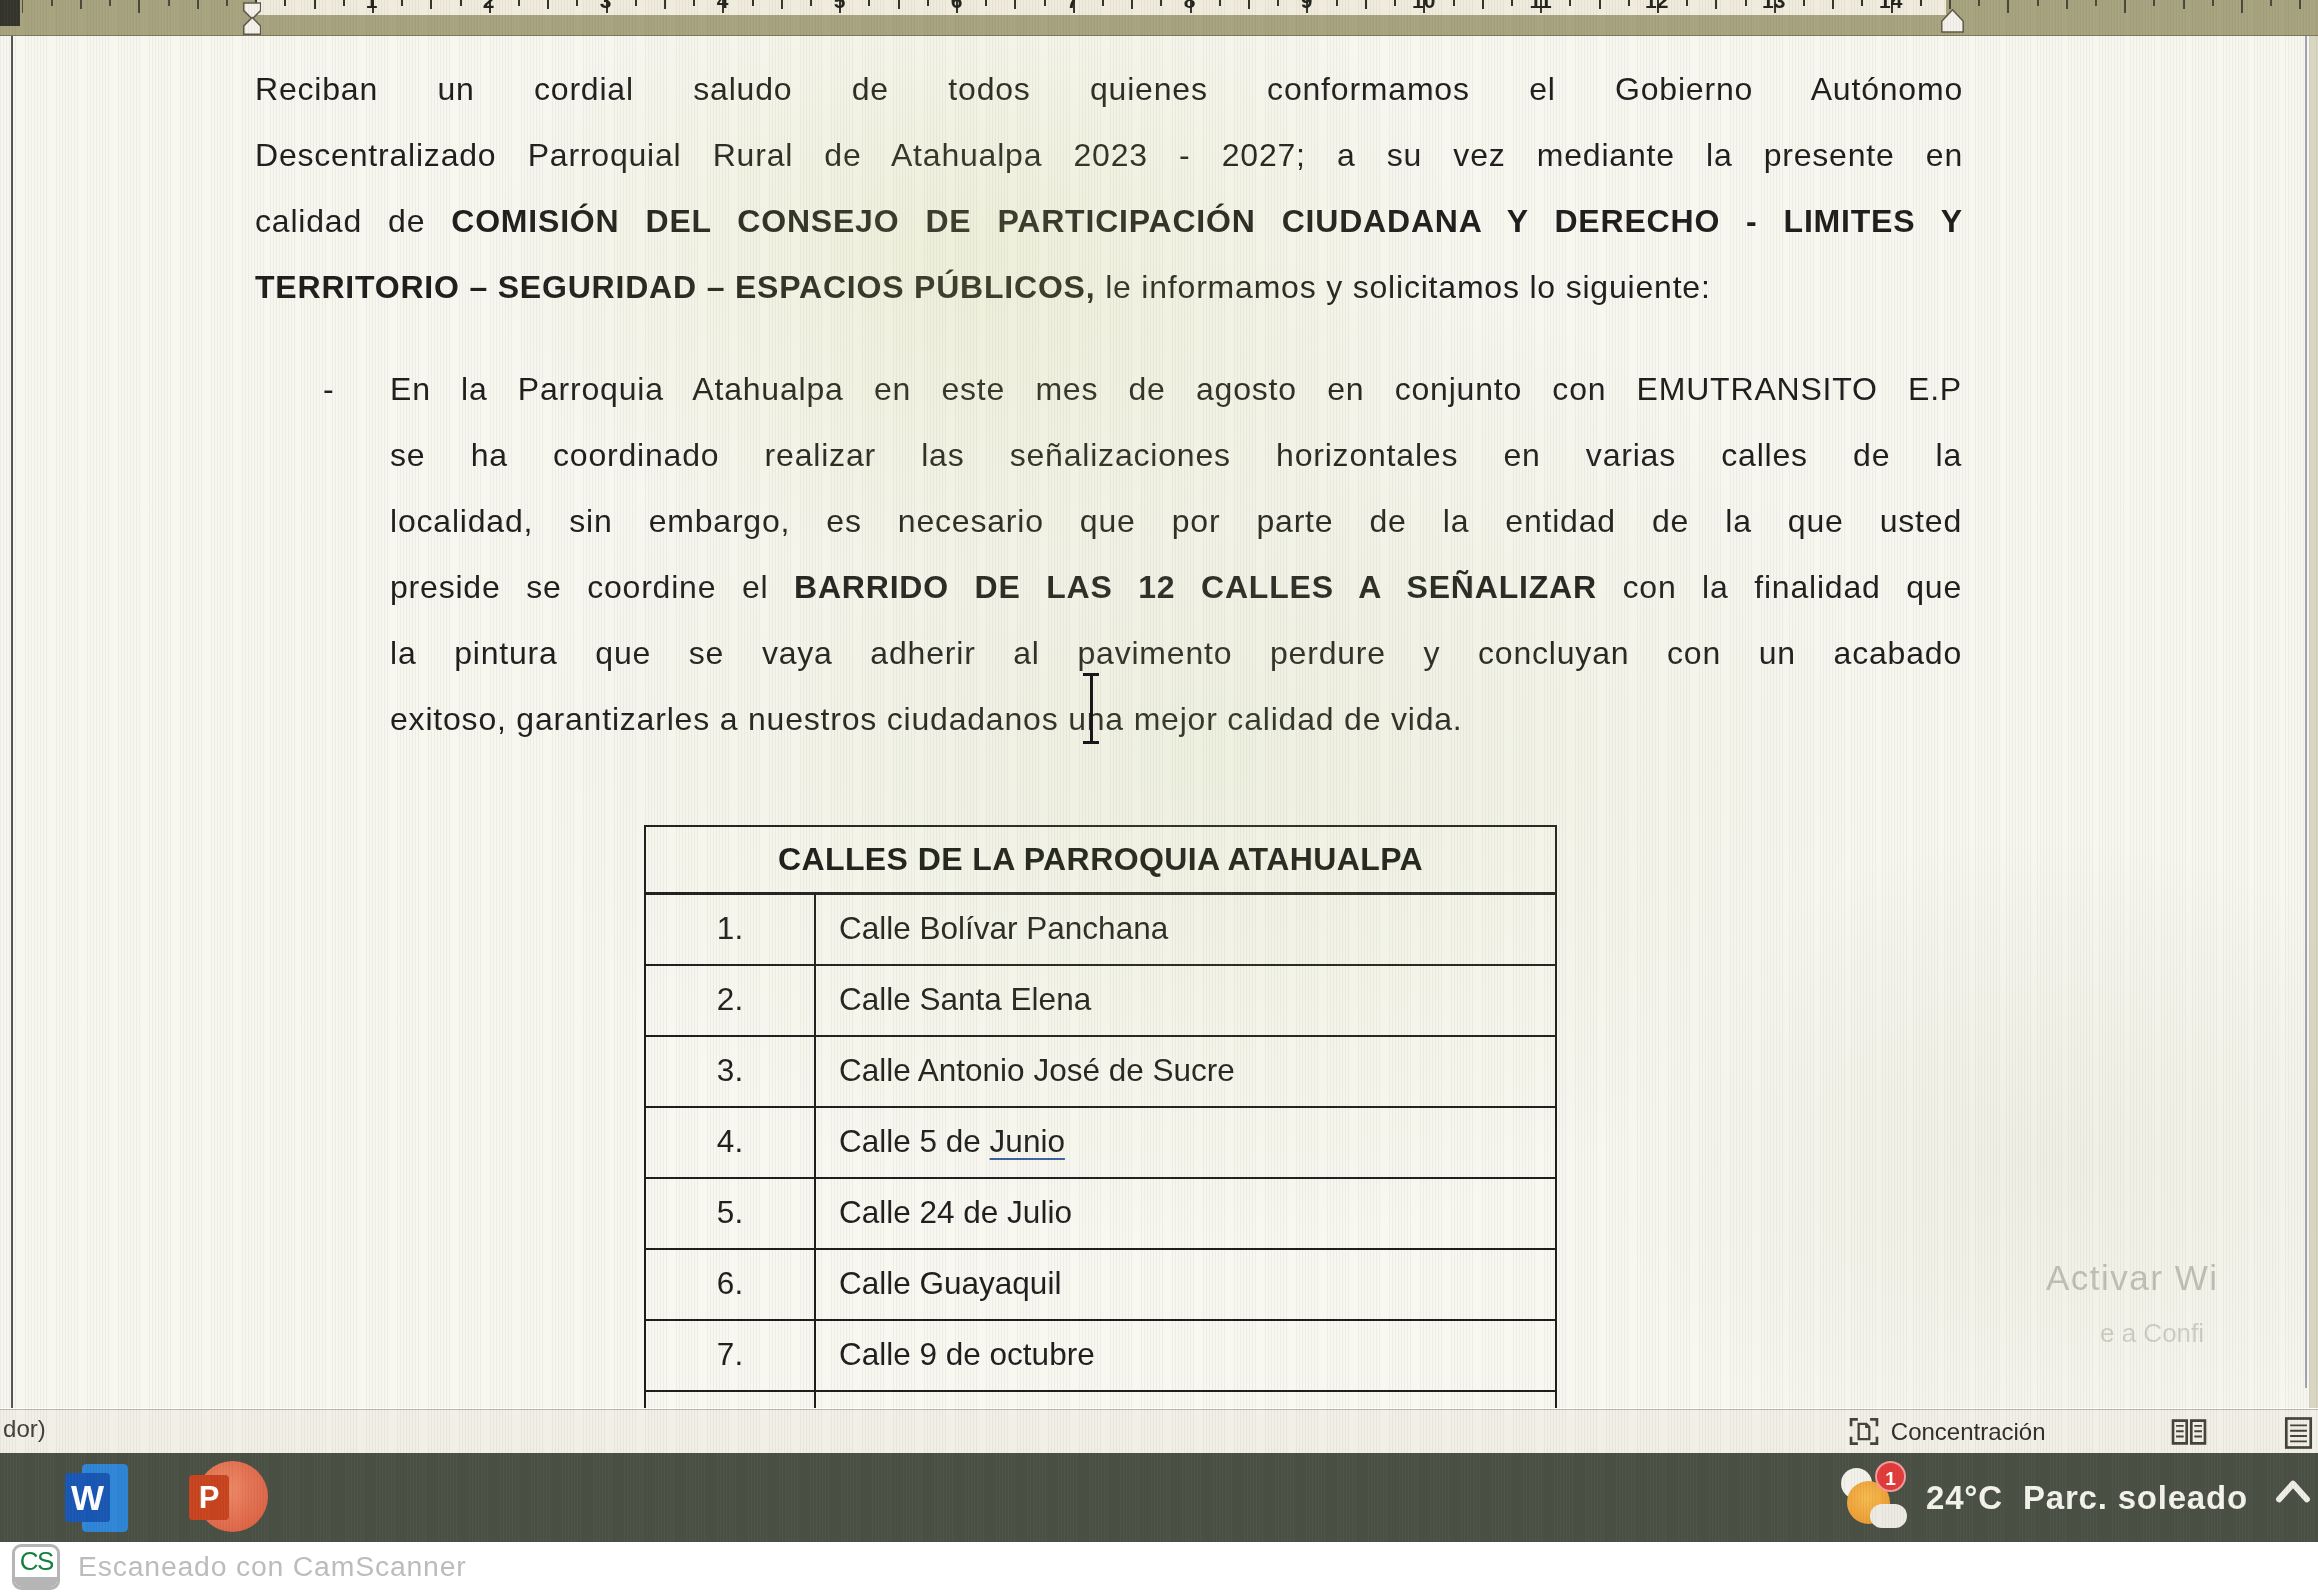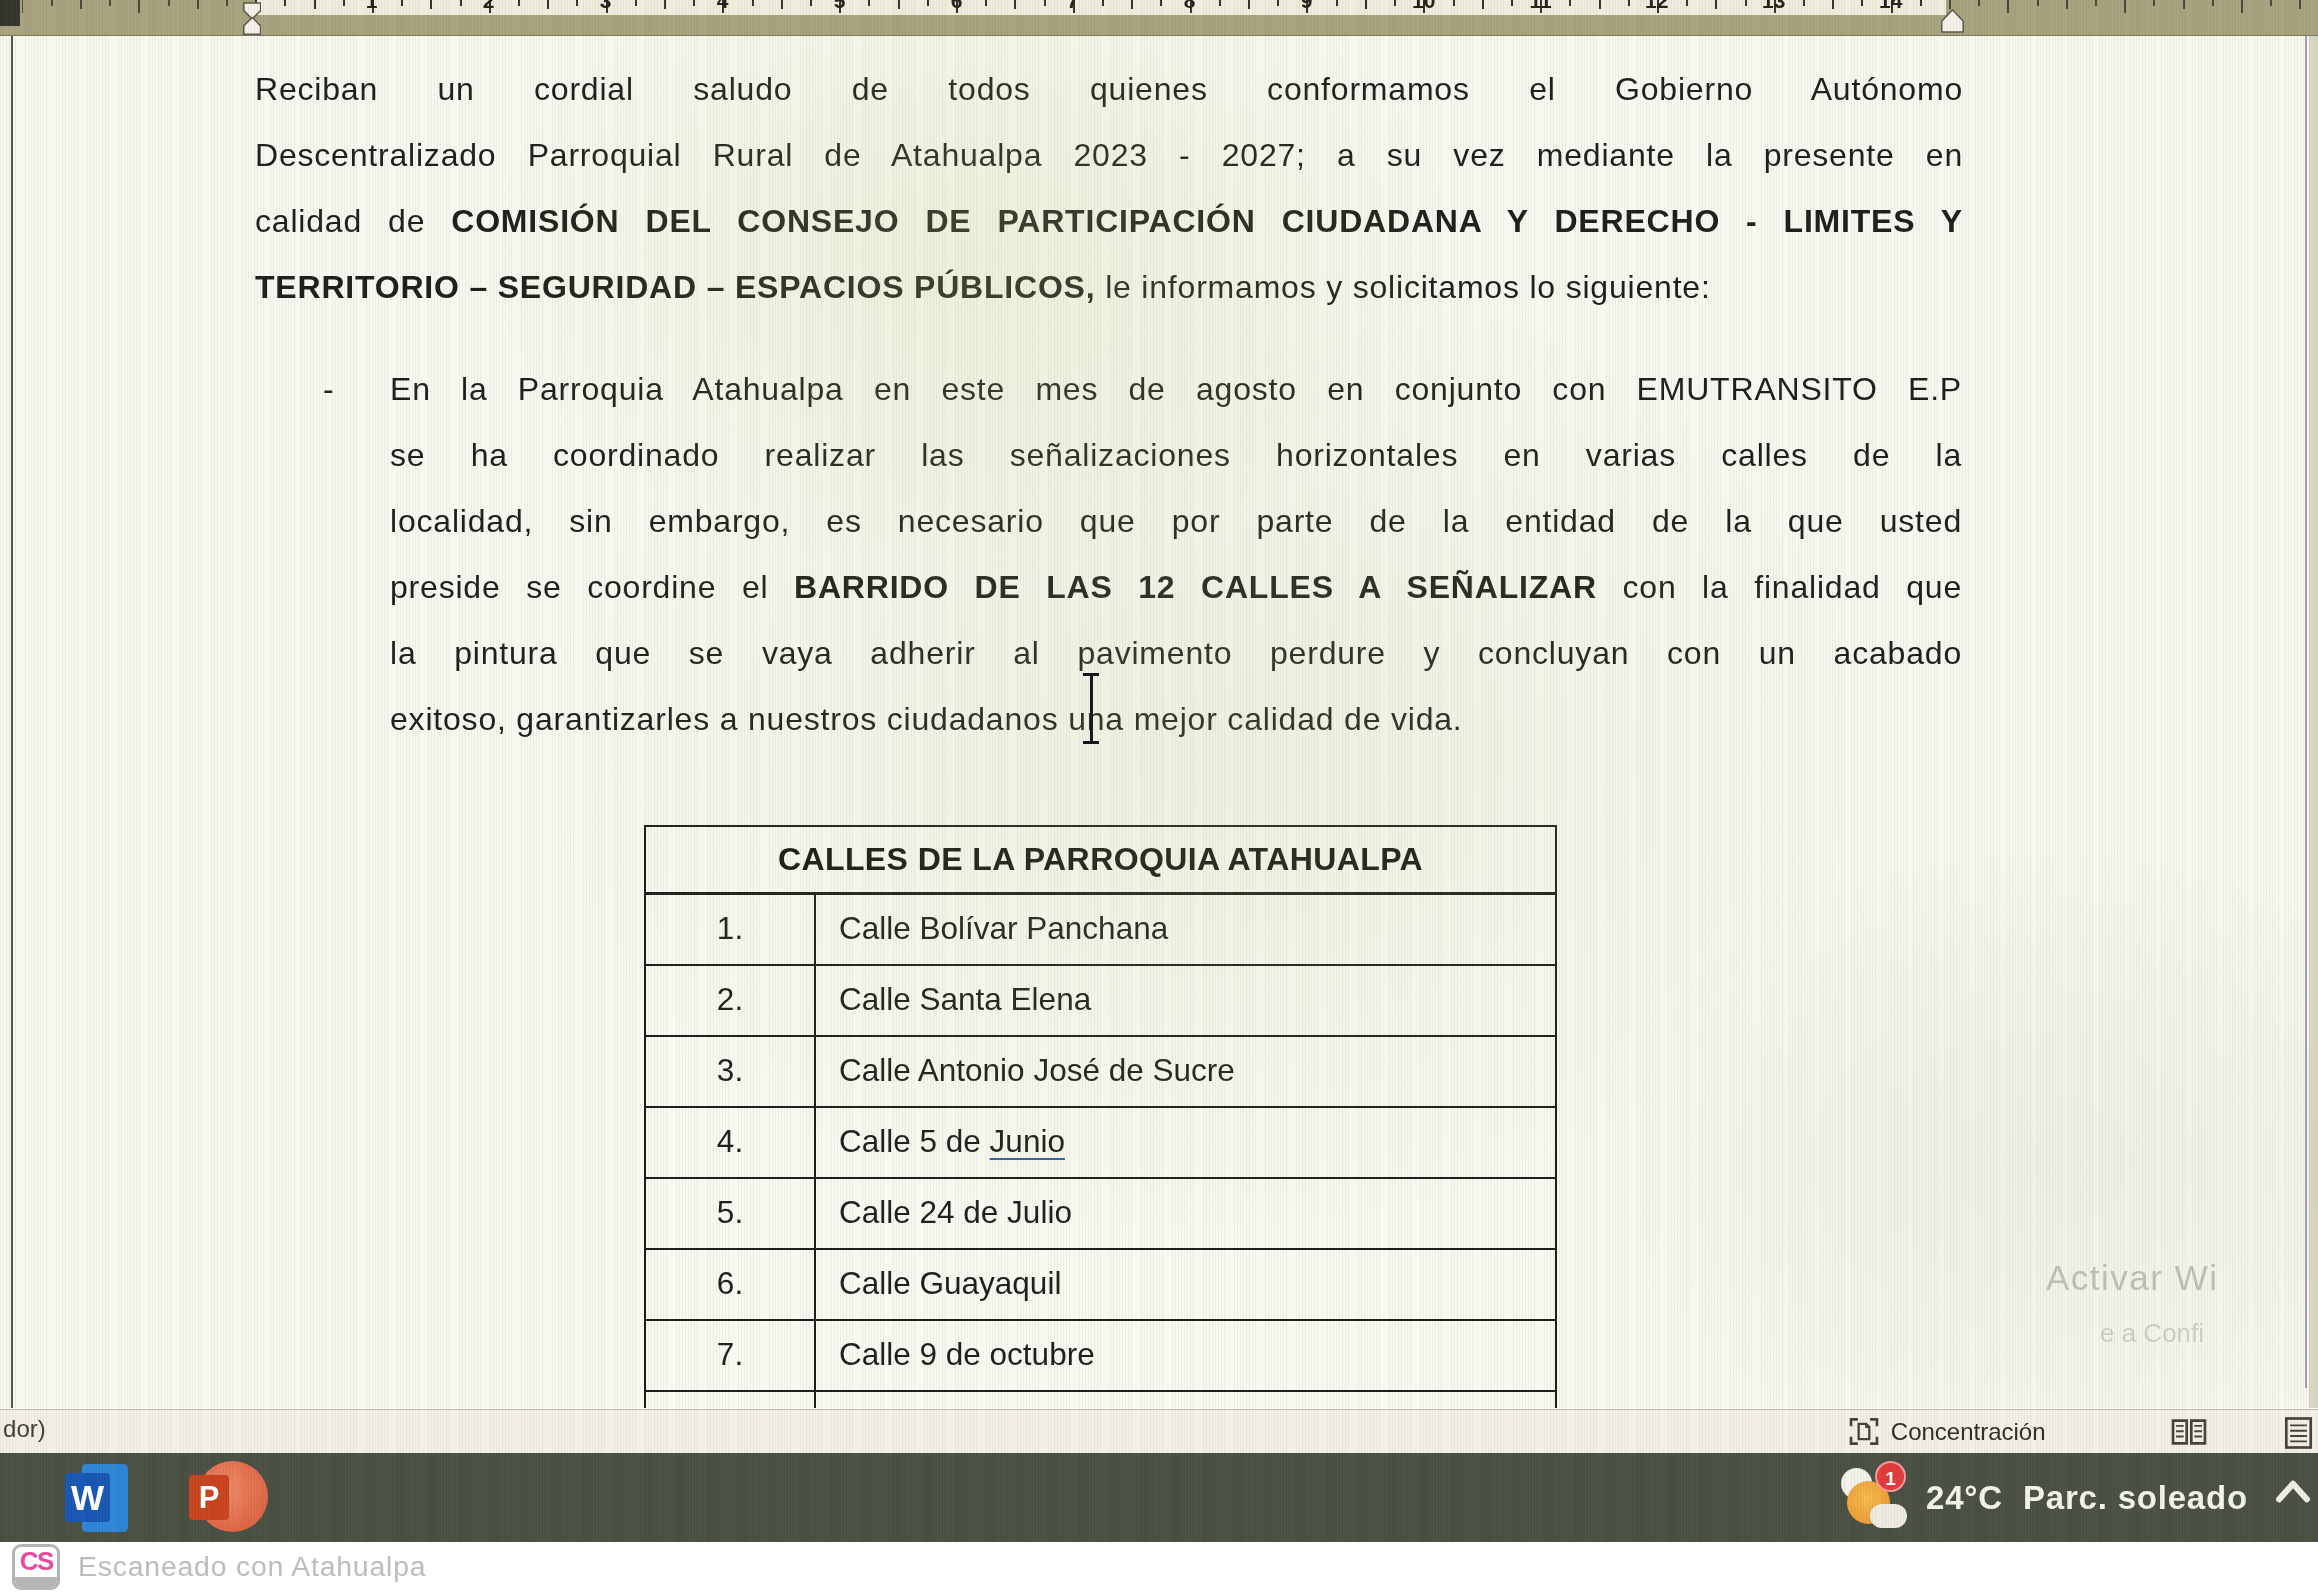--- a/index.html
+++ b/index.html
@@ -71,21 +71,21 @@
   .w-cloud1{position:absolute;left:0px;top:7.7px;width:31px;height:31px;background:#f2f1ea;border-radius:50%;}
   .w-sun{position:absolute;left:6.1px;top:20px;width:43px;height:43px;background:radial-gradient(circle at 45% 40%, #f6bb4e, #e8912c);border-radius:50%;}
   .w-cloud2{position:absolute;left:29px;top:43px;width:37px;height:24.6px;background:#eceae2;border-radius:14px;}
   .w-badge{position:absolute;left:34px;top:0px;width:31px;height:31px;background:#e23b3b;border-radius:50%;color:#fff;font-size:19px;font-weight:bold;text-align:center;line-height:31px;border:2.3px solid rgba(255,255,255,.5);box-sizing:border-box;}
   .tb-weather-text{position:absolute;left:1926px;top:0;height:90px;display:flex;align-items:center;gap:20px;color:#f4f3ec;font-size:33px;font-weight:600;letter-spacing:0.8px;}
   .tb-chevron{position:absolute;left:2273px;top:23px;}
 
   
   .footer{position:absolute;left:0;top:1542px;width:2319px;height:50px;background:#ffffff;z-index:2;}
   .cs-logo{position:absolute;left:12.3px;top:2.3px;width:48px;height:46px;border:3.8px solid #b5b5b5;border-radius:9.2px;background:#fff;box-sizing:border-box;overflow:hidden;}
-  .cs-logo .cs-txt{display:block;text-align:center;font-weight:bold;font-size:26px;color:#ec4899;line-height:29px;letter-spacing:-1.5px;}
+  .cs-logo .cs-txt{display:block;text-align:center;font-weight:normal;font-size:26px;color:#15803d;line-height:29px;letter-spacing:-1.5px;}
   .cs-logo .cs-bar{position:absolute;left:0;bottom:0;width:100%;height:10.8px;background:#b5b5b5;}
   .footer-caption{position:absolute;left:78px;top:7.7px;font-size:28.4px;color:#bcbcbc;letter-spacing:0.8px;}
 
   
   .scanlines{position:absolute;left:0;top:0;width:2319px;height:1542px;pointer-events:none;z-index:50;background:
     repeating-linear-gradient(90deg, rgba(40,40,25,.050) 0 0.8px, rgba(255,255,255,.028) 0.8px 1.5px, transparent 1.5px 3.1px);}
 </style>
 </head>
 <body>
 
@@ -319,17 +319,17 @@
   <svg class="tb-chevron" width="40" height="31" viewBox="0 0 52 40">
     <polyline points="8,30 26,10 44,30" fill="none" stroke="#efeee6" stroke-width="8" stroke-linecap="round" stroke-linejoin="round"></polyline>
   </svg>
 </div>
 
 <div class="footer">
   <div class="cs-logo">
     <span class="cs-txt">CS</span>
     <div class="cs-bar"></div>
   </div>
-  <div class="footer-caption">Escaneado con Atahualpa</div>
+  <div class="footer-caption">Escaneado con CamScanner</div>
 </div>
 
 <div class="scanlines"></div>
 
 
 </body></html>

